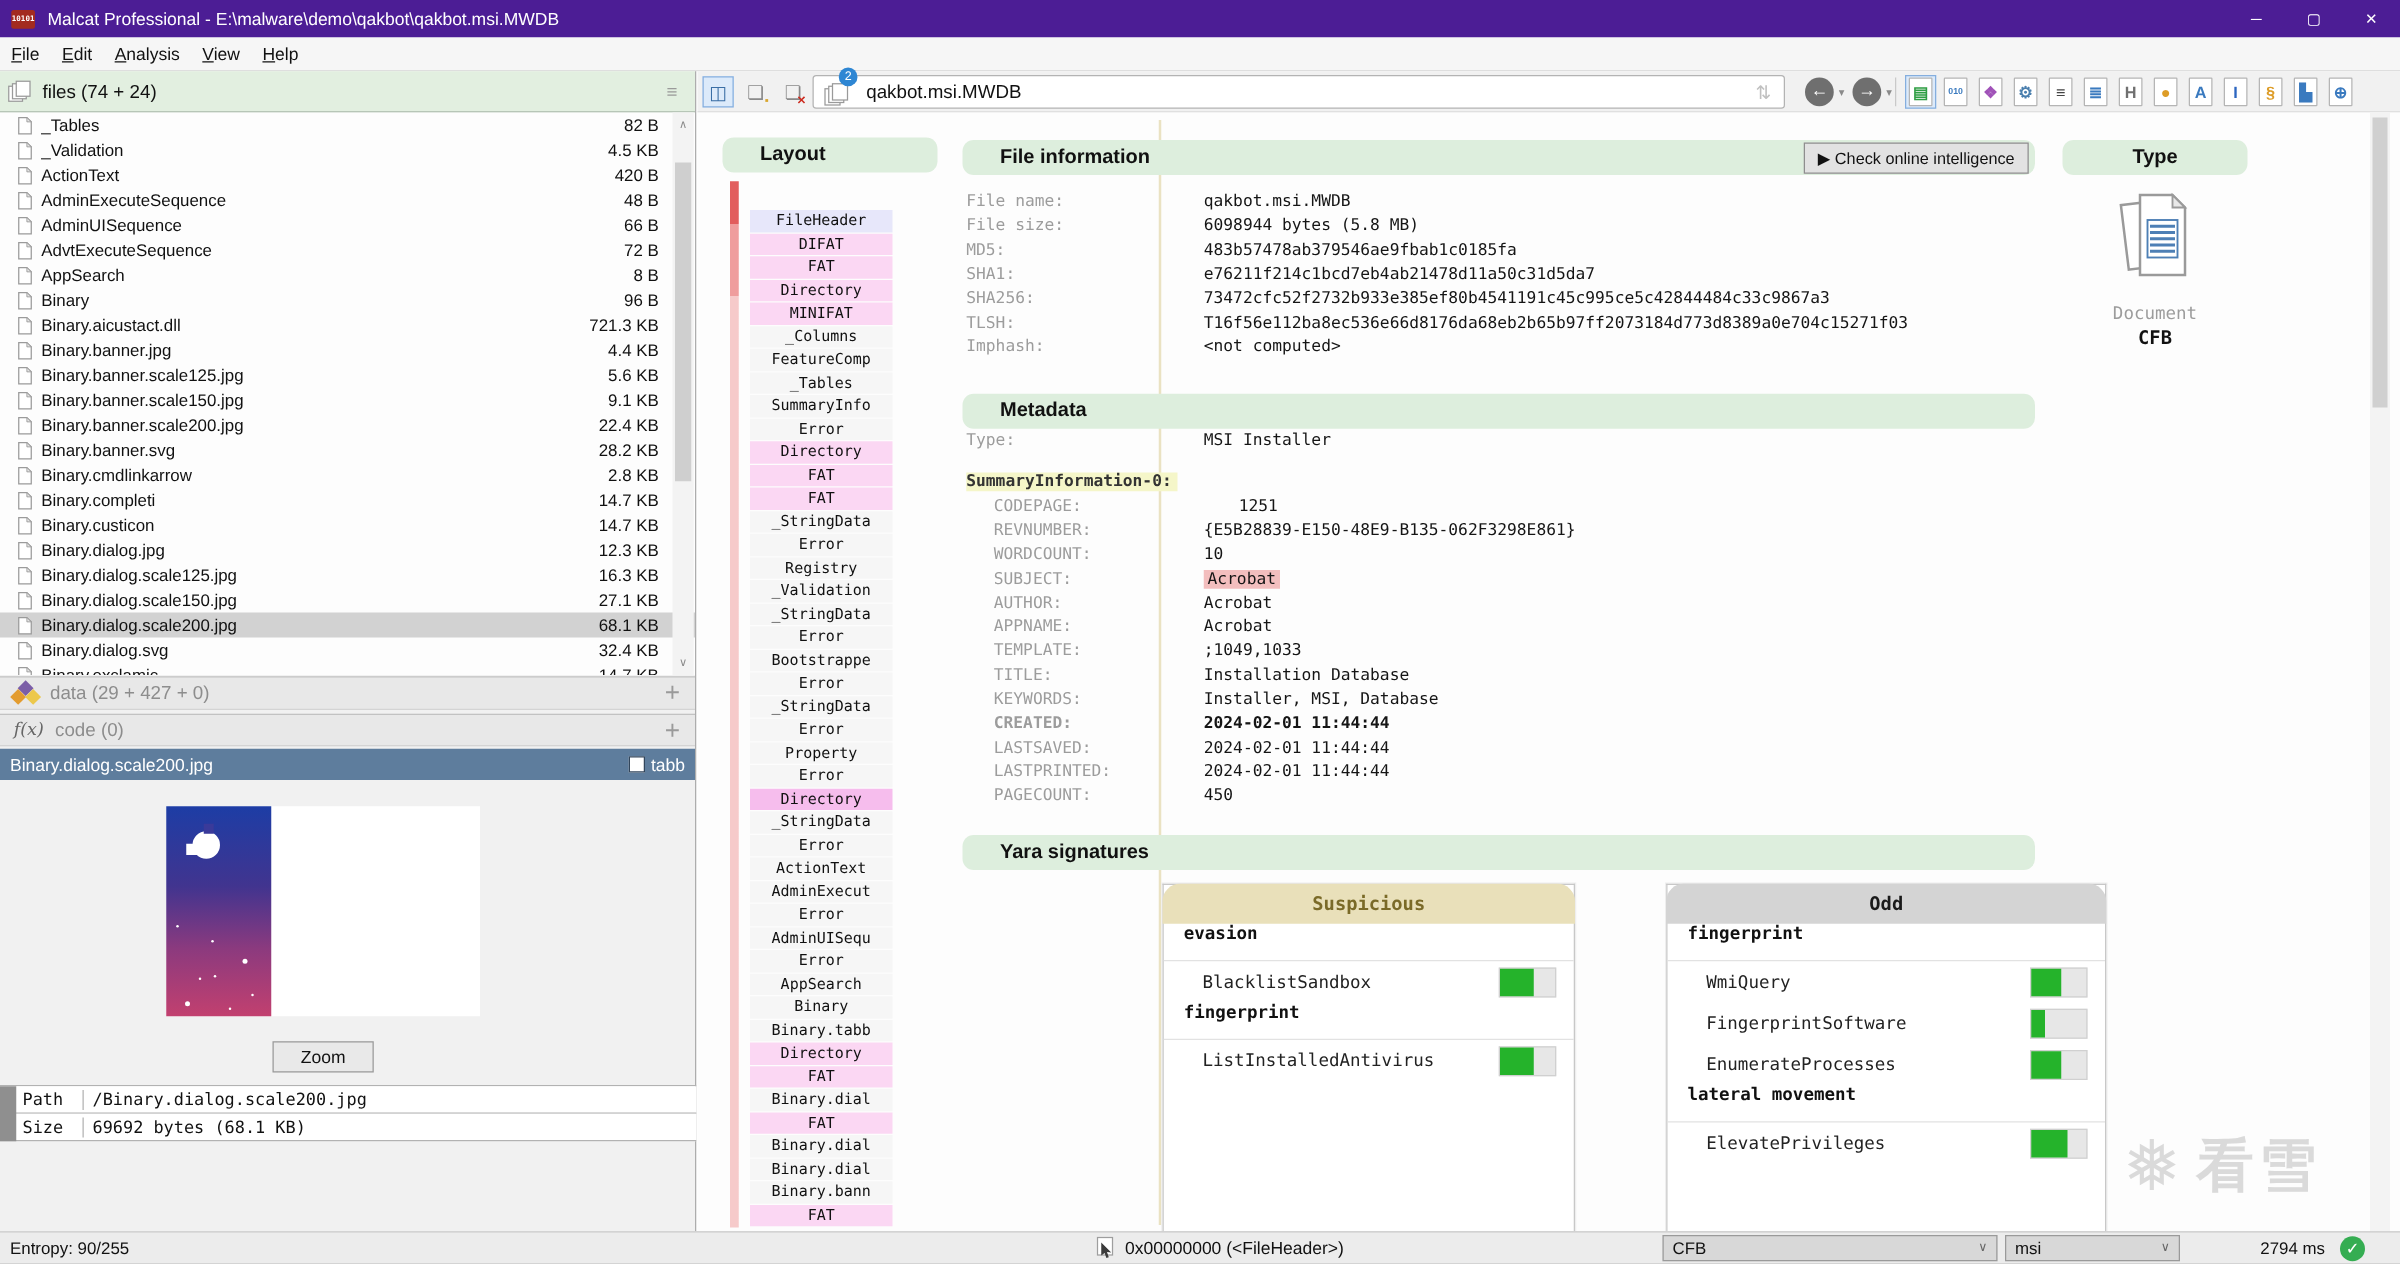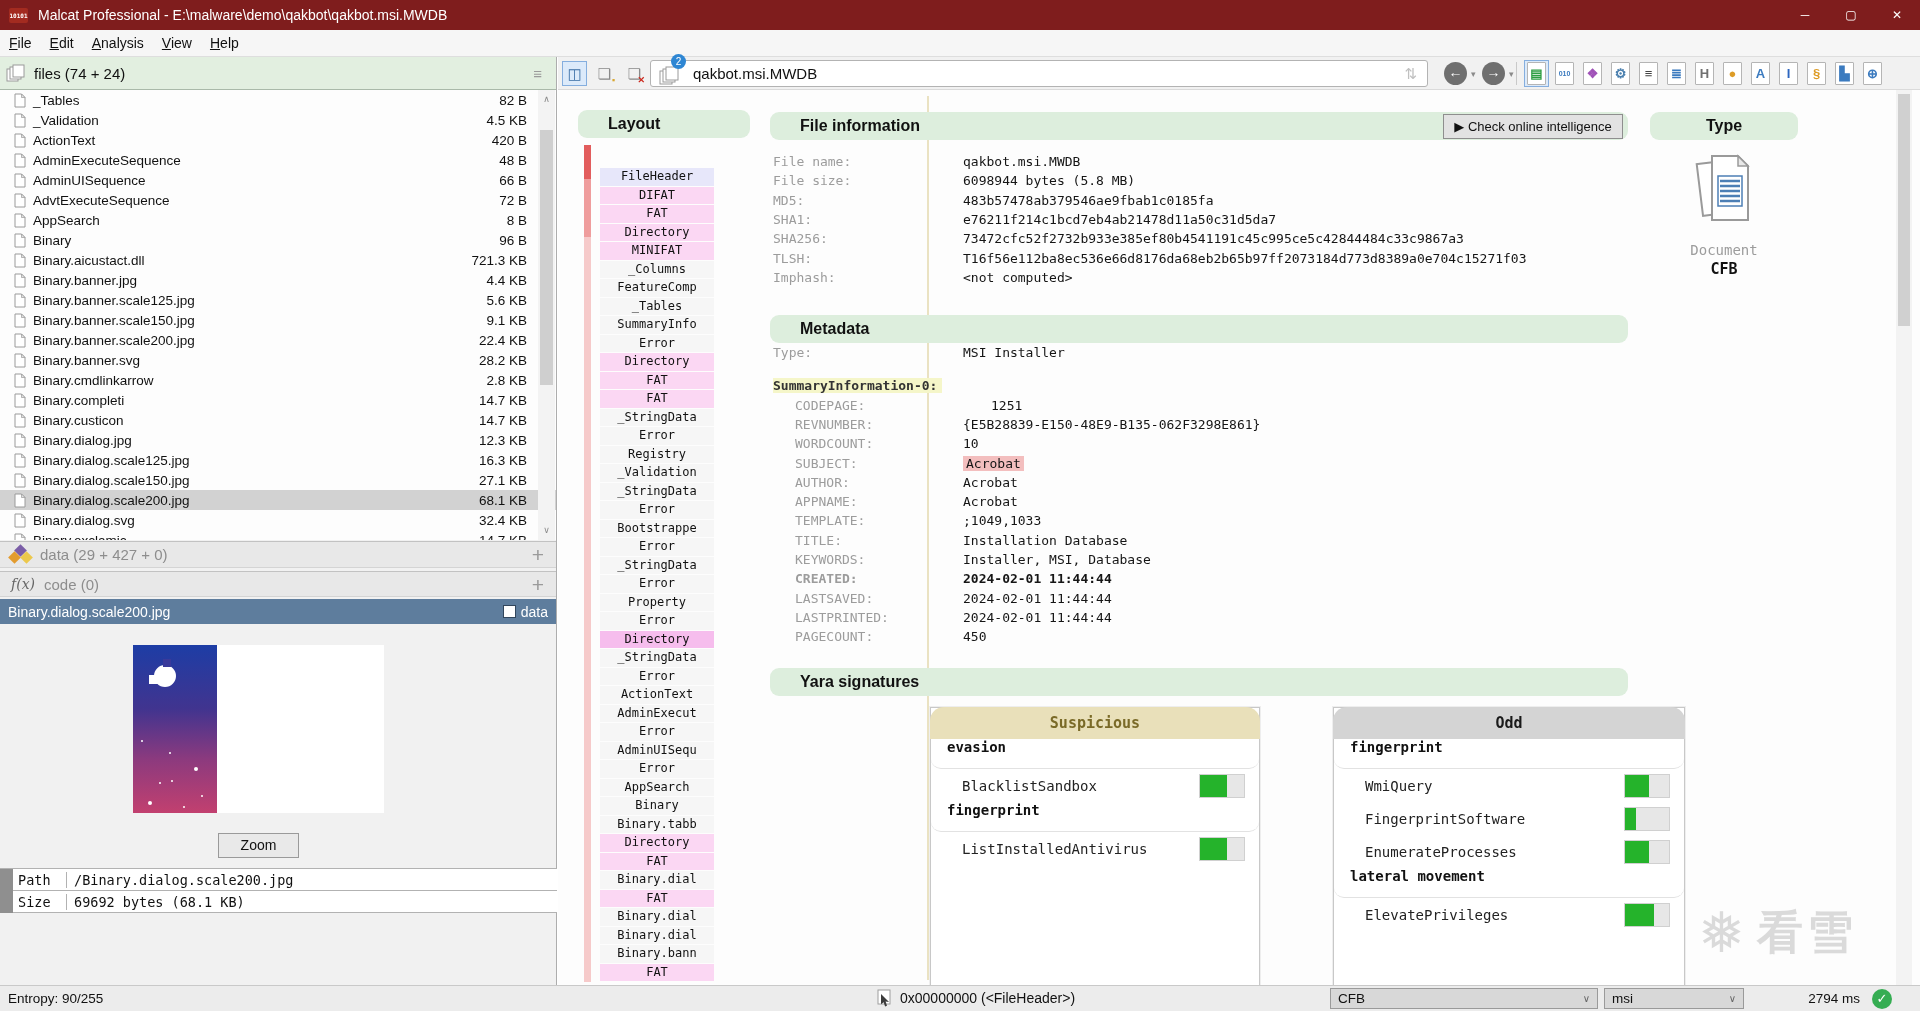--- a/index.html
+++ b/index.html
@@ -1,21 +1,21 @@
 <!DOCTYPE html>
 <html><head>
 <meta charset="utf-8">
 <style>
   html,body{margin:0;padding:0;background:#6b6b6b;}
   *{box-sizing:border-box;}
   #app{position:relative;width:1920px;height:1011px;background:#fff;overflow:hidden;
        font-family:"Liberation Sans",sans-serif;color:#111;}
 
   
-  .titlebar{position:absolute;left:0;top:0;width:1920px;height:30px;background:#7f1d1d;
+  .titlebar{position:absolute;left:0;top:0;width:1920px;height:30px;background:#4c1d95;
             display:flex;align-items:center;color:#fff;text-align:center;}
   .app-logo{width:19px;height:15px;background:#a32b20;border-radius:2px;margin-left:9px;
             display:flex;align-items:center;justify-content:center;
             font:bold 6px "DejaVu Sans Mono",monospace;color:#fff;letter-spacing:0;}
   .title-text{margin-left:10px;font-size:14px;}
   .win-controls{position:absolute;right:0;top:0;height:30px;display:flex;}
   .win-btn{width:46px;height:30px;display:flex;align-items:center;justify-content:center;
            font-size:12px;color:#fff;}
 
   
@@ -142,21 +142,21 @@
   .yara-card{position:absolute;top:617px;height:278px;background:#fff;border:1px solid #c8c8c8;
              border-bottom:none;box-shadow:0 0 0 1px #eee;}
   .card-suspicious{left:372px;width:330px;}
   .card-odd{left:775px;width:352px;}
   .card-header{height:32px;margin:-1px -1px 0 -1px;border-radius:14px 14px 0 0;display:flex;
                align-items:center;justify-content:center;
                font:bold 15px "DejaVu Sans Mono",monospace;}
   .card-suspicious .card-header{background:#e9e0ba;color:#7a6a28;}
   .card-odd .card-header{background:#d4d4d4;color:#1a1a1a;}
   .group-label{height:30px;line-height:32px;padding-left:16px;
-               font:bold 14px "DejaVu Sans Mono",monospace;border-bottom:1px solid #e2e2e2;border-radius:10px;}
+               font:bold 14px "DejaVu Sans Mono",monospace;border-bottom:1px solid #e2e2e2;}
   .rule{height:33px;display:flex;align-items:center;padding:0 14px 0 31px;
         font:14px "DejaVu Sans Mono",monospace;color:#222;}
   .score-bar{margin-left:auto;width:46px;height:24px;background:#e7e7e7;border:1px solid #d0d0d0;
              position:relative;flex:none;}
   .score-fill{position:absolute;left:0;top:0;bottom:0;background:#25b32b;}
   .content-scroll{position:absolute;left:1338px;top:0;width:16px;height:895px;background:#f3f3f3;}
   .content-scroll .thumb{position:absolute;left:2px;right:2px;top:4px;height:232px;background:#d0d0d0;}
   .watermark{position:absolute;left:1140px;top:812px;display:flex;align-items:center;gap:12px;
              color:rgba(212,212,212,0.85);pointer-events:none;}
   .wm-flake{font-size:56px;line-height:1;}
@@ -412,21 +412,21 @@
     </div>
     <div class="sect-header code-header">
       <span class="fx-icon">f(x)</span>
       <span>code (0)</span>
       <span class="plus-icon">+</span>
     </div>
     <div class="selected-bar">
       <span>Binary.dialog.scale200.jpg</span>
       <span class="keep-wrap">
         <span class="keep-box"></span>
-        <span>data</span>
+        <span>tabb</span>
       </span>
     </div>
     <div class="banner">
       <div class="grad">
         <div class="logo-ring"></div>
           <div class="logo-notch"></div>
           <div class="logo-notch2"></div>
         <div class="stars"></div>
       </div>
     </div>

